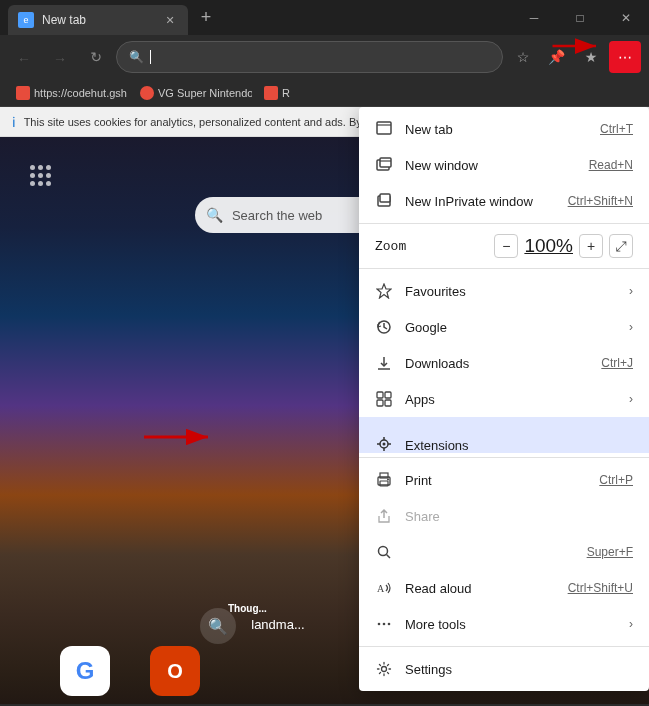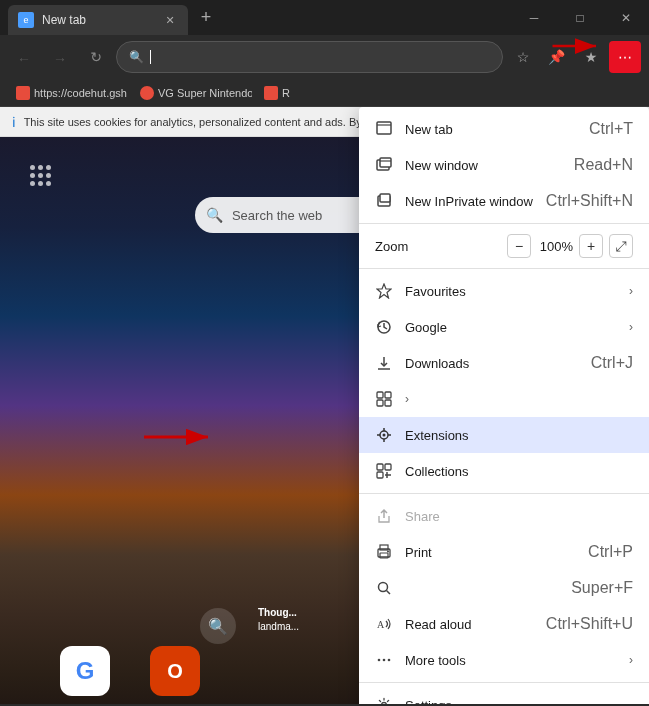--- a/index.html
+++ b/index.html
@@ -265,21 +265,21 @@
       align-items: center;
       justify-content: center;
       color: white;
       font-size: 16px;
     }
 
     
     .news-text {
       position: absolute;
       bottom: 80px;
-      left: 198px;
+      left: 168px;
       color: white;
       font-size: 11px;
       line-height: 1.4;
       width: 100px;
       overflow: hidden;
       margin-top: 32px;
     }
 
     
     .dropdown-menu {
@@ -299,73 +299,75 @@
       display: flex;
       align-items: center;
       padding: 0 16px;
       height: 36px;
       cursor: pointer;
       position: relative;
       gap: 12px;
     }
     .menu-item:hover, .menu-item.active {
       background: #e5e5e5;
+      align-items: flex-end;
     }
     .menu-item.active {
       background: #e0e7ff;
     }
     .menu-icon {
       width: 18px; height: 18px;
       display: flex; align-items: center; justify-content: center;
       color: #444;
       font-size: 14px;
       flex-shrink: 0;
     }
     .menu-label {
       flex: 1;
     }
     .menu-shortcut {
       color: #666;
-      font-size: 16px;
+      font-size: 12px;
       margin-left: auto;
+      text-decoration: underline;
     }
     .menu-arrow {
       color: #666;
       font-size: 12px;
     }
     .menu-divider {
       height: 1px;
       background: #e0e0e0;
       margin: 4px 0;
     }
     
     .zoom-row {
       display: flex;
       align-items: center;
       padding: 0 16px;
       height: 36px;
       gap: 8px;
     }
-    .zoom-label { flex: 1; color: #1a1a1a; }
+    .zoom-label { flex: 1; color: #1a1a1a; font-family: Liberation Mono, monospace; }
     .zoom-controls {
       display: flex;
       align-items: center;
       gap: 6px;
     }
     .zoom-btn {
       width: 24px; height: 24px;
       border: 1px solid #ccc;
       border-radius: 4px;
       display: flex; align-items: center; justify-content: center;
       cursor: pointer;
       background: white;
       color: #333;
       font-size: 14px;
     }
-    .zoom-value { font-size: 13px; color: #1a1a1a; min-width: 36px; text-align: right; }
+    .zoom-value { font-size: 19px; color: #1a1a1a; min-width: 36px; text-align: left; text-decoration: underline; }
     .zoom-expand {
       width: 24px; height: 24px;
       display: flex; align-items: center; justify-content: center;
       cursor: pointer;
       color: #444;
       font-size: 14px;
       border: 1px solid #ccc;
       border-radius: 4px;
     }
 
@@ -488,21 +490,21 @@
           <span class="search-text">Search the web</span>
         </div>
       </div>
 
       <div class="shortcuts">
 
         <div class="search-circle">🔍</div>
 
         <div class="news-text">
           <div style="font-weight:bold; font-size:10px;">Thoug...</div>
-          <div style="font-size:10px;">landma...</div>
+          <div style="font-size:13px;text-align:center;">landma...</div>
         </div>
 
         <div class="shortcut" style="margin-top: 50px;">
           <div class="shortcut-icon shortcut-google" style="font-size:24px; font-weight:bold; color:#4285f4;">G</div>
           <span>Google</span>
         </div>
         <div class="shortcut" style="margin-top: 50px;">
           <div class="shortcut-icon shortcut-office" style="font-size:20px; font-weight:bold;">O</div>
           <span>Office</span>
         </div>
@@ -596,73 +598,62 @@
 
       <div class="menu-item">
         <div class="menu-icon">
           <svg width="16" height="16" viewBox="0 0 16 16">
               <rect x="1" y="1" width="6" height="6" rx="1" fill="none" stroke="#444" stroke-width="1.3"></rect>
               <rect x="9" y="1" width="6" height="6" rx="1" fill="none" stroke="#444" stroke-width="1.3"></rect>
               <rect x="1" y="9" width="6" height="6" rx="1" fill="none" stroke="#444" stroke-width="1.3"></rect>
               <rect x="9" y="9" width="6" height="6" rx="1" fill="none" stroke="#444" stroke-width="1.3"></rect>
             </svg>
         </div>
+        <span class="menu-label">Apps</span>
         <span class="menu-arrow">›</span>
       </div>
 
       <div class="menu-item active">
         <div class="menu-icon">
           <svg width="16" height="16" viewBox="0 0 16 16">
               <circle cx="8" cy="8" r="4" fill="none" stroke="#333" stroke-width="1.5"></circle>
               <circle cx="8" cy="8" r="1.5" fill="#333"></circle>
               <line x1="8" y1="1" x2="8" y2="4" stroke="#333" stroke-width="1.5"></line>
               <line x1="8" y1="12" x2="8" y2="15" stroke="#333" stroke-width="1.5"></line>
               <line x1="1" y1="8" x2="4" y2="8" stroke="#333" stroke-width="1.5"></line>
               <line x1="12" y1="8" x2="15" y2="8" stroke="#333" stroke-width="1.5"></line>
             </svg>
         </div>
         <span class="menu-label">Extensions</span>
       </div>
 
-      <div class="menu-item">
-        <div class="menu-icon">
-          <svg width="16" height="16" viewBox="0 0 16 16">
-              <rect x="1" y="1" width="6" height="6" rx="1" fill="none" stroke="#444" stroke-width="1.3"></rect>
-              <rect x="9" y="1" width="6" height="6" rx="1" fill="none" stroke="#444" stroke-width="1.3"></rect>
-              <rect x="1" y="9" width="6" height="6" rx="1" fill="none" stroke="#444" stroke-width="1.3"></rect>
-              <line x1="11" y1="9" x2="11" y2="15" stroke="#444" stroke-width="1.5"></line>
-              <line x1="9" y1="12" x2="15" y2="12" stroke="#444" stroke-width="1.5"></line>
-            </svg>
-        </div>
-        <span class="menu-label">Collections</span>
-      </div>
 
       <div class="menu-divider"></div>
-
-      <div class="menu-item disabled">
-        <div class="menu-icon">
-          <svg width="16" height="16" viewBox="0 0 16 16">
-              <path d="M8 2 L8 10 M5 5 L8 2 L11 5" fill="none" stroke="#aaa" stroke-width="1.5"></path>
-              <path d="M3 8 L3 14 L13 14 L13 8" fill="none" stroke="#aaa" stroke-width="1.3"></path>
-            </svg>
-        </div>
-        <span class="menu-label" style="color:#aaa;">Share</span>
-      </div>
 
       <div class="menu-item">
         <div class="menu-icon">
           <svg width="16" height="16" viewBox="0 0 16 16">
               <rect x="2" y="5" width="12" height="8" rx="1" fill="none" stroke="#444" stroke-width="1.3"></rect>
               <rect x="4" y="9" width="8" height="5" rx="0.5" fill="none" stroke="#444" stroke-width="1.2"></rect>
               <rect x="4" y="1" width="8" height="5" fill="none" stroke="#444" stroke-width="1.2"></rect>
               <circle cx="12" cy="7.5" r="1" fill="#444"></circle>
             </svg>
         </div>
         <span class="menu-label">Print</span>
         <span class="menu-shortcut">Ctrl+P</span>
+      </div>
+
+      <div class="menu-item disabled">
+        <div class="menu-icon">
+          <svg width="16" height="16" viewBox="0 0 16 16">
+              <path d="M8 2 L8 10 M5 5 L8 2 L11 5" fill="none" stroke="#aaa" stroke-width="1.5"></path>
+              <path d="M3 8 L3 14 L13 14 L13 8" fill="none" stroke="#aaa" stroke-width="1.3"></path>
+            </svg>
+        </div>
+        <span class="menu-label" style="color:#aaa;">Share</span>
       </div>
 
       <div class="menu-item">
         <div class="menu-icon">
           <svg width="16" height="16" viewBox="0 0 16 16">
               <circle cx="7" cy="7" r="4.5" fill="none" stroke="#444" stroke-width="1.5"></circle>
               <line x1="10.5" y1="10.5" x2="14" y2="14" stroke="#444" stroke-width="1.5"></line>
             </svg>
         </div>
         <span class="menu-shortcut">Super+F</span>

